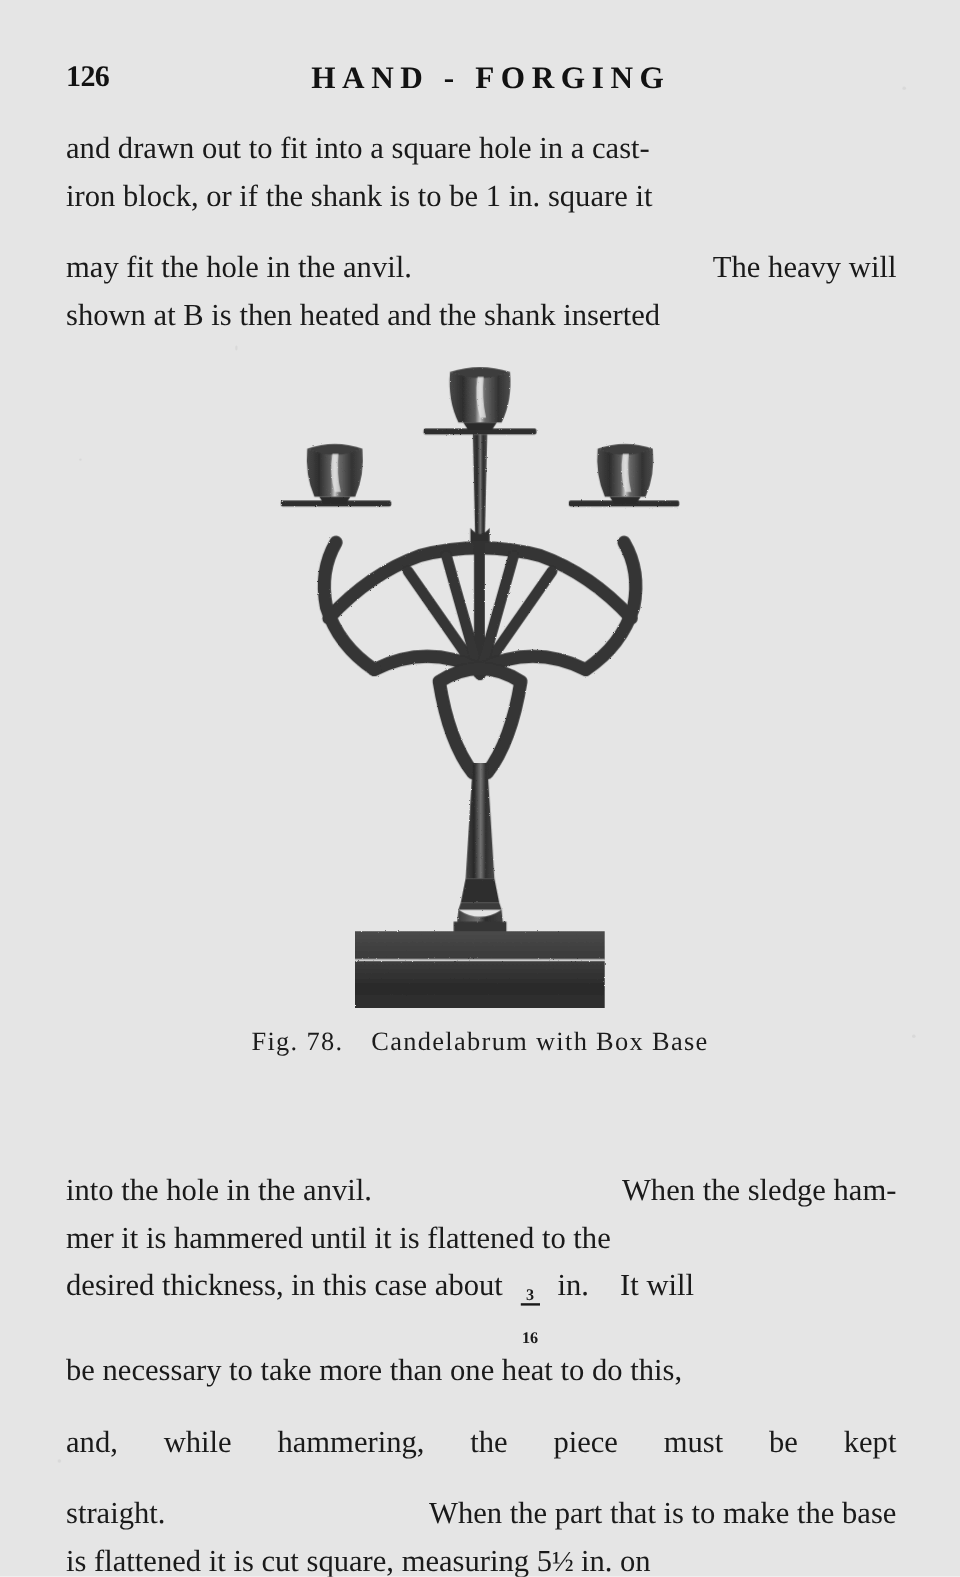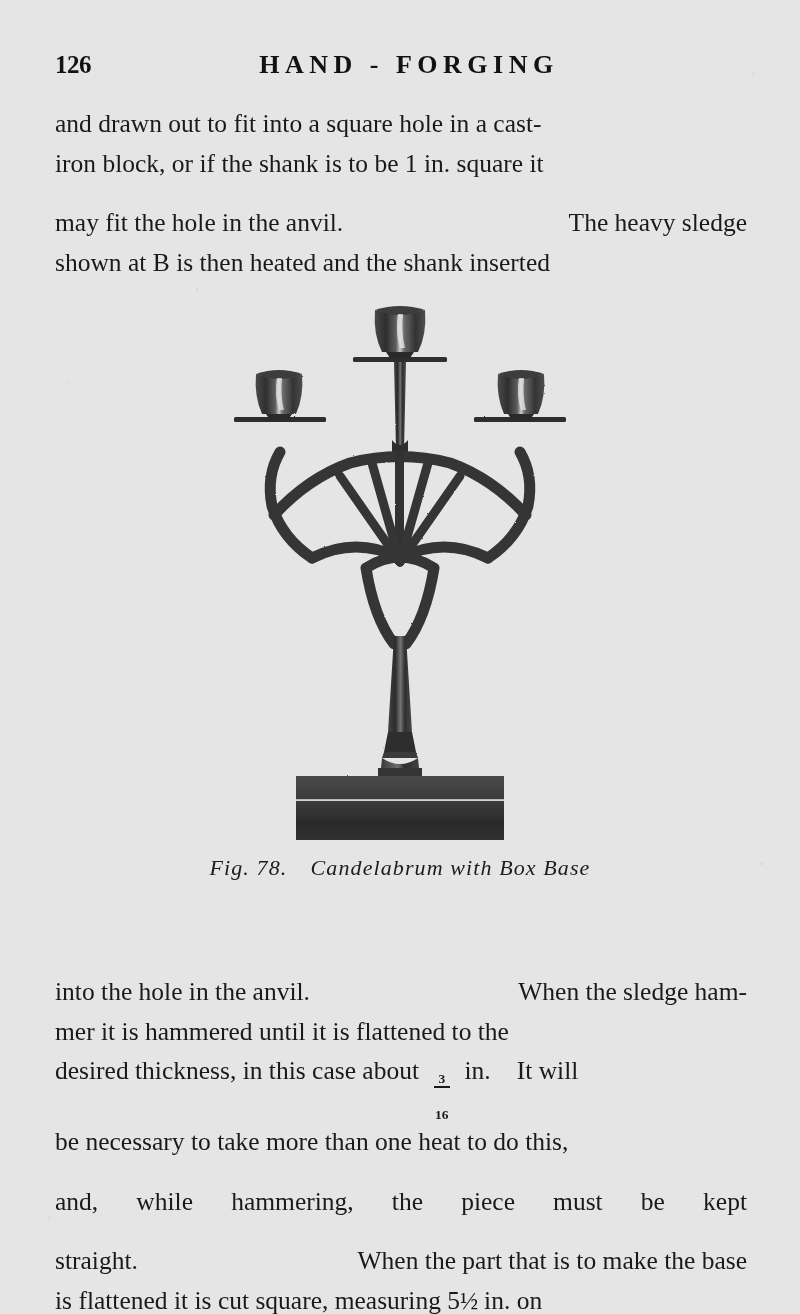--- a/index.html
+++ b/index.html
@@ -115,21 +115,20 @@
     text-align: center;
   }
   .figure svg { display: block; margin: 0 auto; }
 
   .caption {
     position: absolute;
     left: 0;
     right: 0;
     top: 855px;
     text-align: center;
-    font-style: italic;
     font-size: 22px;
     letter-spacing: 1.1px;
     color: #1c1c1c;
   }
   .caption .cap-sep { display: inline-block; width: 10px; }
 
   
   .speck {
     position: absolute;
     background: #cfcfcf;
@@ -145,21 +144,21 @@
   <div class="running-head">
     <div class="folio">126</div>
     <div class="head-title">HAND - FORGING</div>
   </div>
 
   <div class="text-block" id="para-top">
     <span class="line">and drawn out to fit into a square hole in a cast-</span>
     <span class="line">iron block, or if the shank is to be 1 in. square it</span>
     <span class="line j">
       <span>may fit the hole in the anvil.</span>
-      <span>The heavy sledge</span>
+      <span>The heavy will</span>
     </span>
     <span class="line">shown at B is then heated and the shank inserted</span>
   </div>
 
   <div class="figure">
     <svg width="360" height="540" viewBox="0 0 360 540">
       <defs>
         <linearGradient id="cupGrad" x1="0" y1="0" x2="1" y2="0">
           <stop offset="0%" stop-color="#4a4a4a"></stop>
           <stop offset="22%" stop-color="#2e2e2e"></stop>

